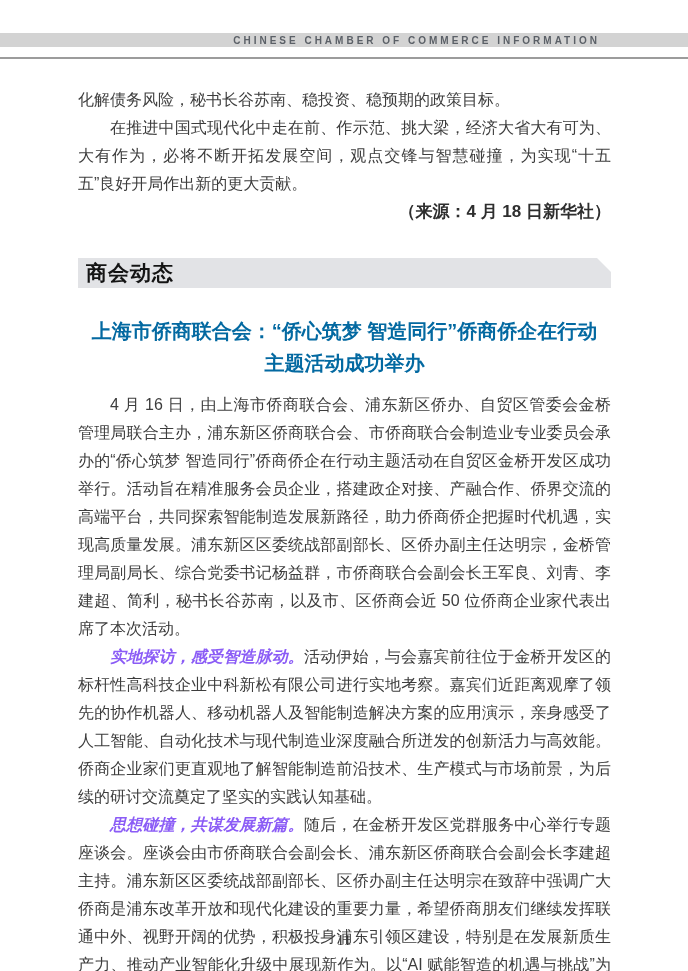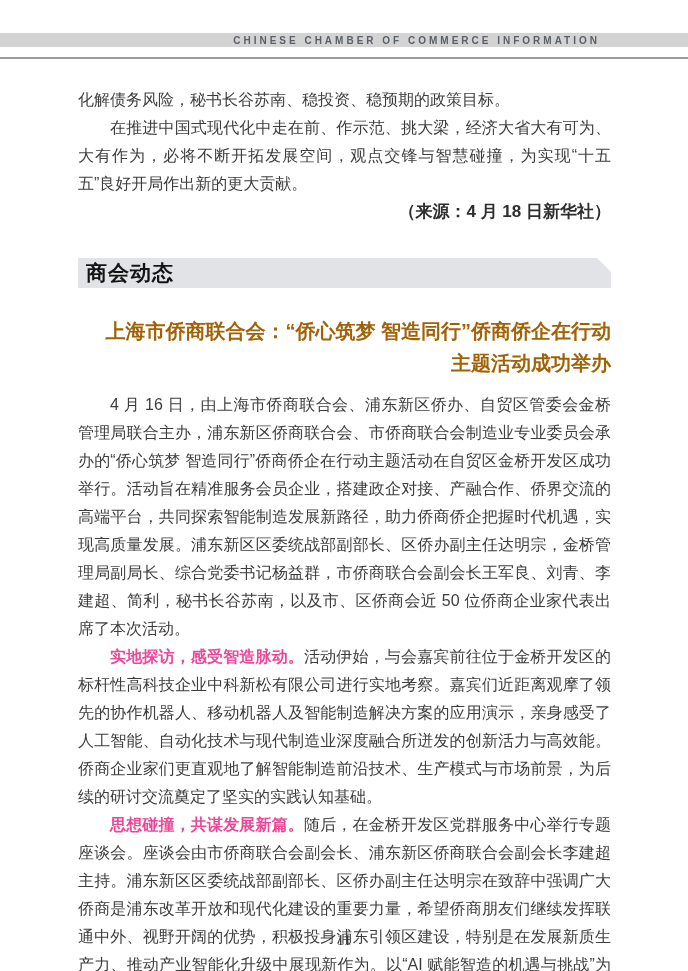--- a/index.html
+++ b/index.html
@@ -82,32 +82,33 @@
   .section-title {
     font-family: "Liberation Serif", "DejaVu Serif", serif;
     font-size: 21px;
     font-weight: bold;
     color: #141414;
     letter-spacing: 1px;
   }
   
   .article-title {
     margin-top: 27px;
-    text-align: right;
+    text-align: center;
     font-size: 20px;
     font-weight: bold;
     line-height: 32px;
-    color: #a16207;
+    color: #0369a1;
   }
   
   .article-body { margin-top: 12px; }
   .article-body p { margin: 0; }
   .lead {
     font-weight: bold;
-    color: #ec4899;
+    color: #8b5cf6;
+    font-style: italic;
   }
   
   .page-number {
     position: absolute;
     bottom: 22px;
     left: 0;
     width: 688px;
     text-align: center;
     font-family: Liberation Serif, serif;
     font-size: 15px;

